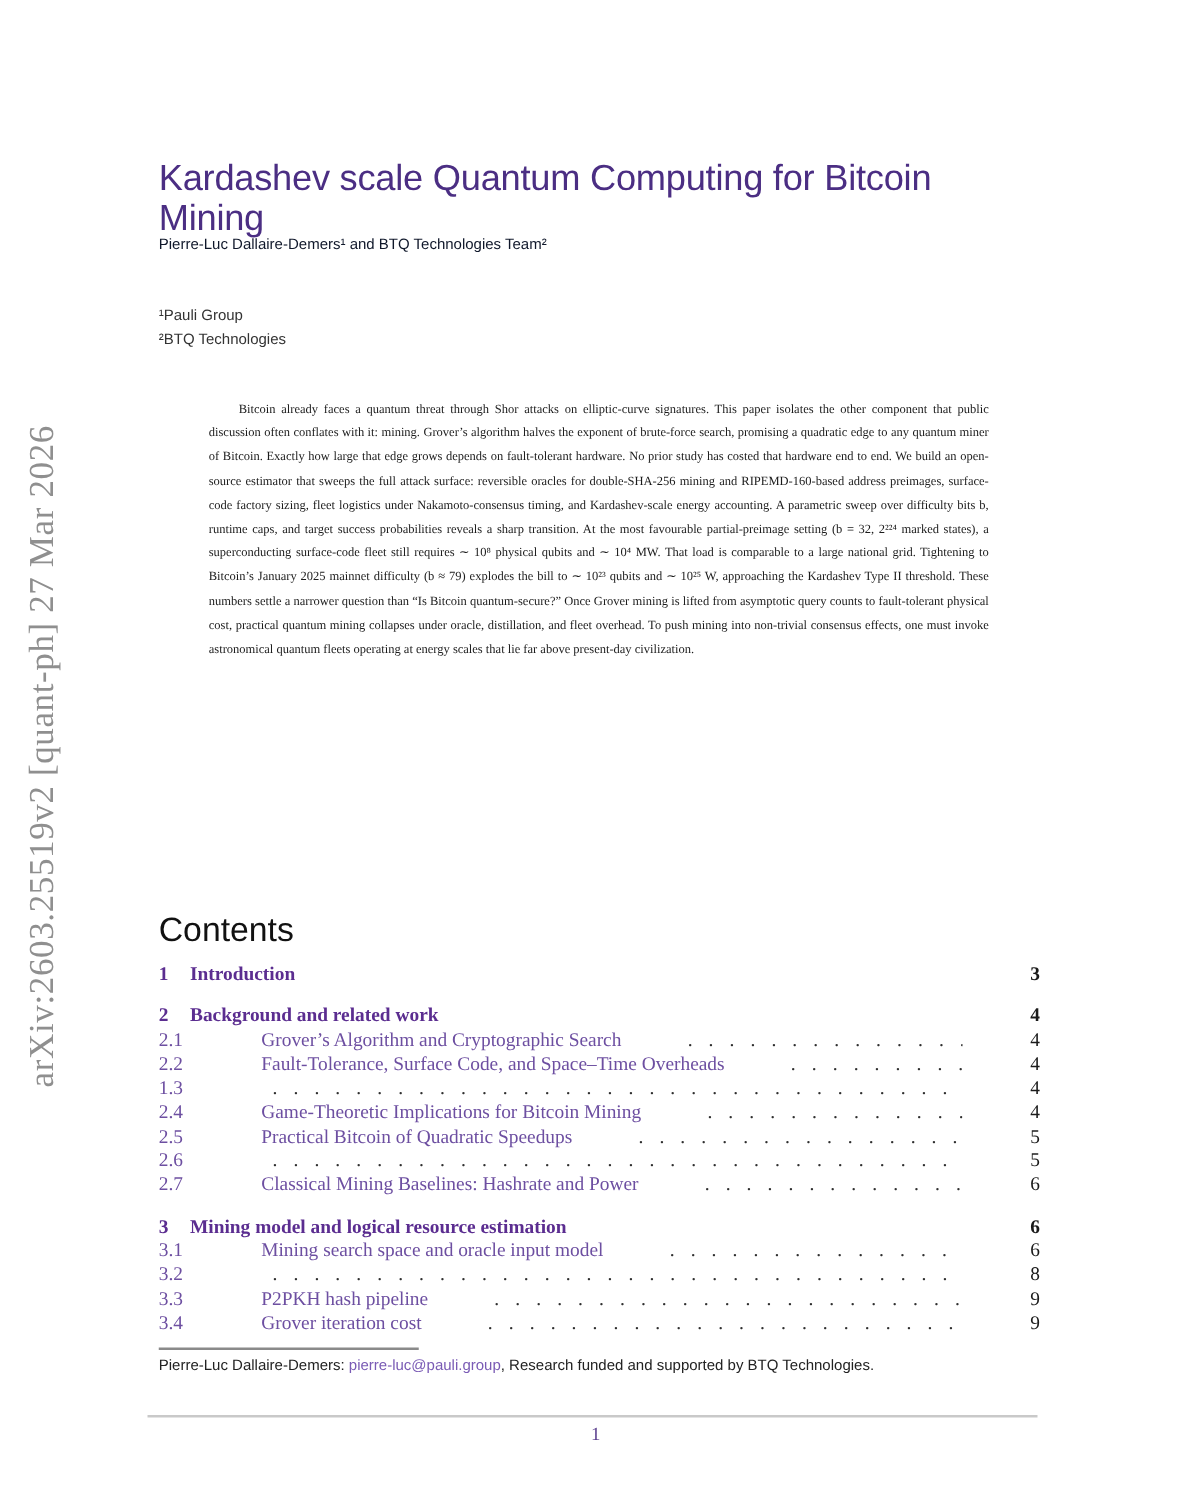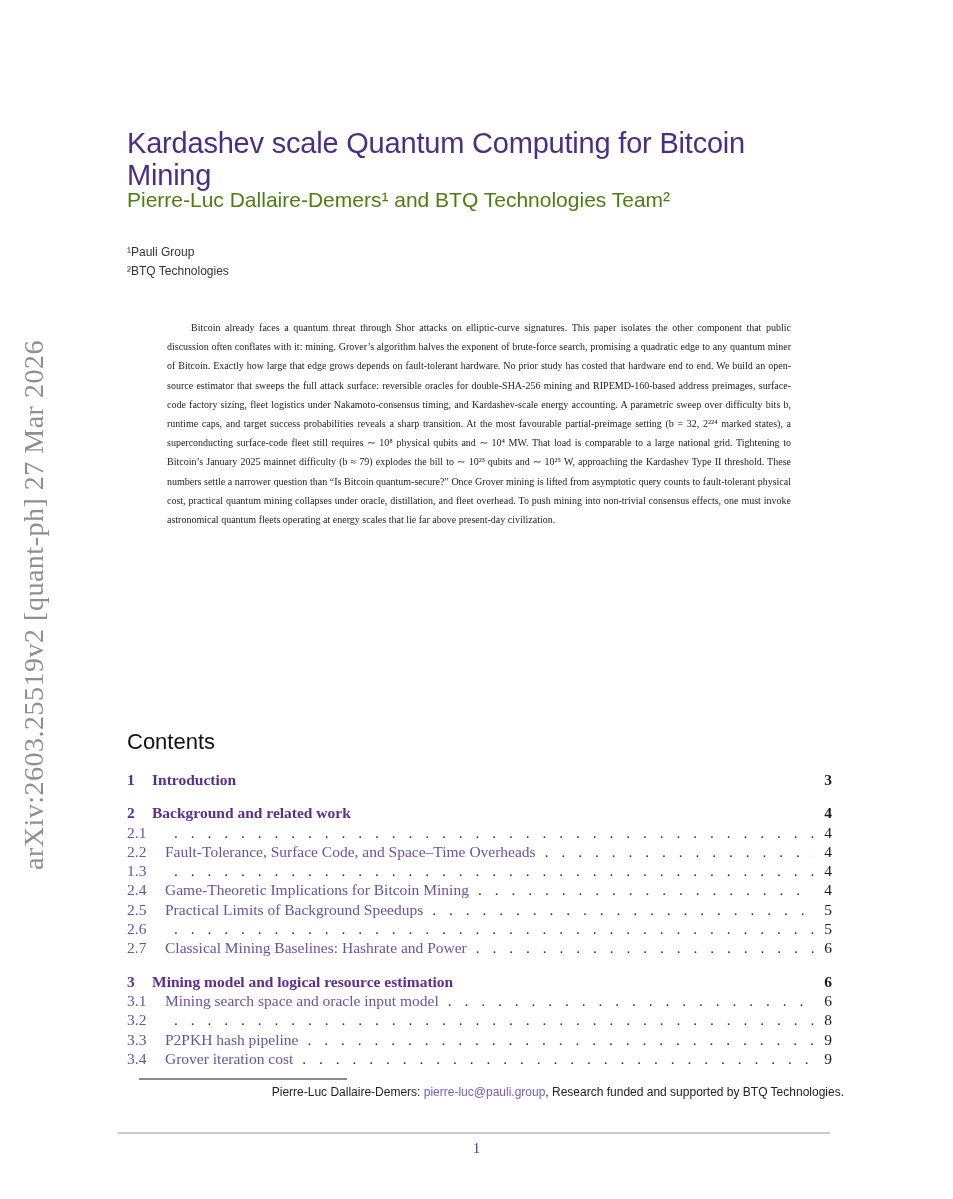--- a/index.html
+++ b/index.html
@@ -27,59 +27,59 @@
 
   .title {
     position: absolute; top: 128px; left: 0; width: 705px;
     font-family: "Liberation Sans", sans-serif;
     font-size: 29px; font-weight: 500; letter-spacing: -0.2px;
     color: #4b2e83; line-height: 1.1;
   }
   .authors {
     position: absolute; top: 188px; left: 0; width: 705px;
     font-family: "Liberation Sans", sans-serif;
-    font-size: 21px; color: #4d7c0f;
+    font-size: 12px; color: #0f172a;
   }
   .affiliations {
     position: absolute; top: 243px; left: 0;
     font-family: "Liberation Sans", sans-serif;
     font-size: 12px; line-height: 19px; color: #333333;
   }
 
   .abstract {
     position: absolute; top: 318px; left: 40px; width: 624px;
     font-size: 10px; line-height: 19.2px;
     text-align: justify; color: #1b1b1b;
     text-indent: 24px;
   }
 
   .contents-heading {
     position: absolute; top: 729px; left: 0;
     font-family: "Liberation Sans", sans-serif;
-    font-size: 22px; font-weight: 500; color: #111111;
+    font-size: 27px; font-weight: 500; color: #111111;
   }
 
   .toc { position: absolute; top: 770px; left: 0; width: 705px; font-size: 15.5px; }
   .toc-row { display: flex; align-items: baseline; line-height: 19.3px; }
   .toc-row.gap { margin-top: 14px; }
   .toc-row.section { font-weight: bold; color: #5b2d90; }
   .toc-row.section .toc-num { width: 25px; }
   .toc-row.section .toc-page { color: #1a1a1a; font-weight: bold; }
-  .toc-row.sub { color: #6d4fa1; }
+  .toc-row.sub { color: #6d4fa1; gap: 44px; }
   .toc-row.sub .toc-num { width: 38px; }
   .toc-title { white-space: nowrap; }
   .toc-spacer { flex: 1; }
   .leader {
     flex: 1; overflow: hidden; white-space: nowrap;
     letter-spacing: 4.5px; color: #2e2e2e; font-weight: normal;
     padding: 0 6px 0 9px;
   }
   .toc-page { width: 18px; text-align: right; color: #1a1a1a; }
 
-  .footnote { position: absolute; top: 1078px; left: 12px; width: 705px; text-align: right; }
+  .footnote { position: absolute; top: 1078px; left: 0; width: 705px; }
   .footnote-rule { width: 208px; height: 1.6px; background: #8a8a8a; margin-bottom: 5px; }
   .footnote-text {
     font-family: "Liberation Sans", sans-serif;
     font-size: 12px; color: #222222;
   }
   .footnote-text .email { color: #7a5bb5; text-decoration: none; cursor: pointer; }
 
   .bottom-rule {
     position: absolute; left: 118px; top: 1132px;
     width: 712px; height: 2px; background: #c9c9c9;
@@ -119,20 +119,21 @@
     <span class="toc-page">3</span>
   </div>
         <div class="toc-row section gap">
     <span class="toc-num">2</span>
     <span class="toc-title">Background and related work</span>
     <span class="toc-spacer"></span>
     <span class="toc-page">4</span>
   </div>
         <div class="toc-row sub">
     <span class="toc-num">2.1</span>
+    <span class="toc-title">Grover’s Algorithm and Cryptographic Search</span>
     <span class="leader">. . . . . . . . . . . . . . . . . . . . . . . . . . . . . . . . . . . . . . . . . . . . . . . . . . . . . . . . . . . . . . . . . . . . . . . . . . . . . . . . . . . . . . . . . . . . . . . . . . . . . . . . . . . . . . . . . . . . . . . . </span>
     <span class="toc-page">4</span>
   </div>
         <div class="toc-row sub">
     <span class="toc-num">2.2</span>
     <span class="toc-title">Fault-Tolerance, Surface Code, and Space–Time Overheads</span>
     <span class="leader">. . . . . . . . . . . . . . . . . . . . . . . . . . . . . . . . . . . . . . . . . . . . . . . . . . . . . . . . . . . . . . . . . . . . . . . . . . . . . . . . . . . . . . . . . . . . . . . . . . . . . . . . . . . . . . . . . . . . . . . . </span>
     <span class="toc-page">4</span>
   </div>
         <div class="toc-row sub">
@@ -141,21 +142,21 @@
     <span class="toc-page">4</span>
   </div>
         <div class="toc-row sub">
     <span class="toc-num">2.4</span>
     <span class="toc-title">Game-Theoretic Implications for Bitcoin Mining</span>
     <span class="leader">. . . . . . . . . . . . . . . . . . . . . . . . . . . . . . . . . . . . . . . . . . . . . . . . . . . . . . . . . . . . . . . . . . . . . . . . . . . . . . . . . . . . . . . . . . . . . . . . . . . . . . . . . . . . . . . . . . . . . . . . </span>
     <span class="toc-page">4</span>
   </div>
         <div class="toc-row sub">
     <span class="toc-num">2.5</span>
-    <span class="toc-title">Practical Limits of Background Speedups</span>
+    <span class="toc-title">Practical Bitcoin of Quadratic Speedups</span>
     <span class="leader">. . . . . . . . . . . . . . . . . . . . . . . . . . . . . . . . . . . . . . . . . . . . . . . . . . . . . . . . . . . . . . . . . . . . . . . . . . . . . . . . . . . . . . . . . . . . . . . . . . . . . . . . . . . . . . . . . . . . . . . . </span>
     <span class="toc-page">5</span>
   </div>
         <div class="toc-row sub">
     <span class="toc-num">2.6</span>
     <span class="leader">. . . . . . . . . . . . . . . . . . . . . . . . . . . . . . . . . . . . . . . . . . . . . . . . . . . . . . . . . . . . . . . . . . . . . . . . . . . . . . . . . . . . . . . . . . . . . . . . . . . . . . . . . . . . . . . . . . . . . . . . </span>
     <span class="toc-page">5</span>
   </div>
         <div class="toc-row sub">
     <span class="toc-num">2.7</span>

